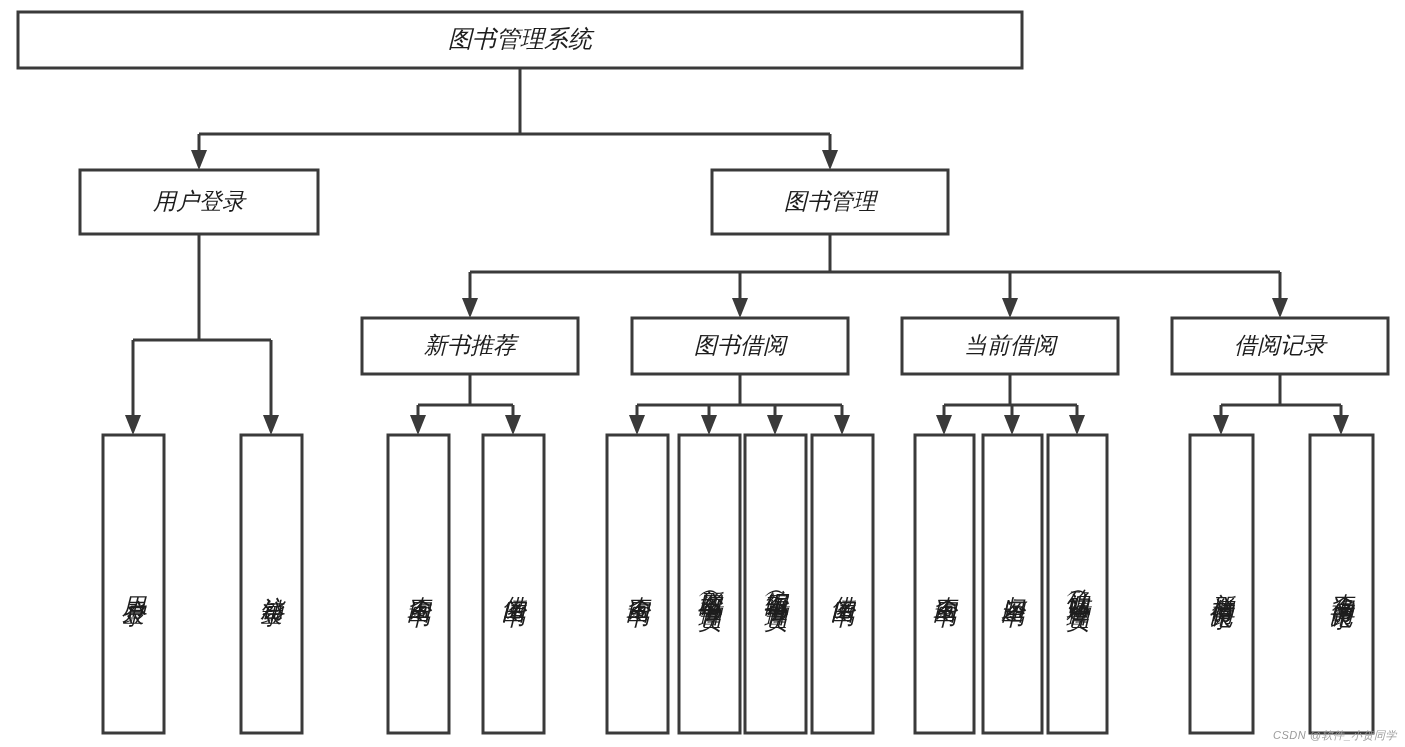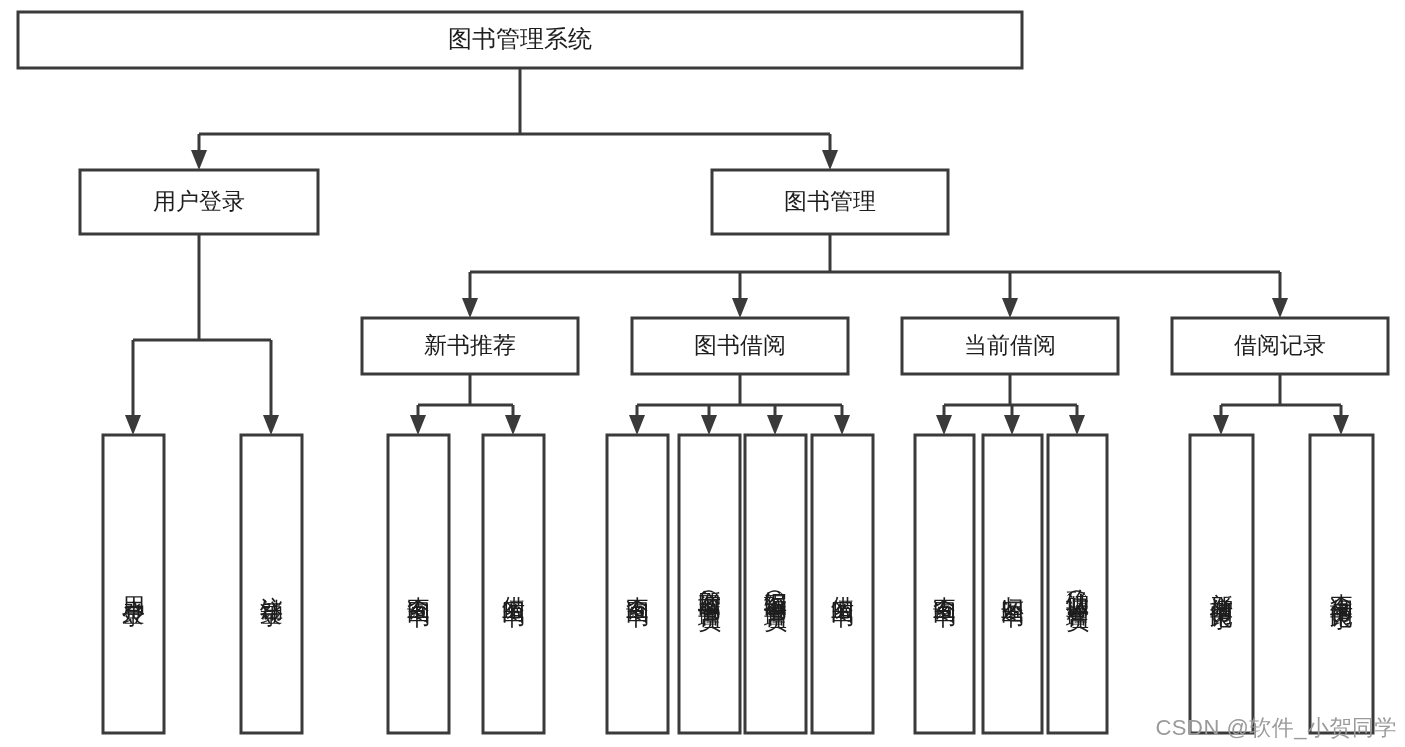--- a/index.html
+++ b/index.html
@@ -11,20 +11,21 @@
     width: 1405px;
     height: 747px;
     font-family: "Liberation Sans", "DejaVu Sans", sans-serif;
     overflow: hidden;
     position: relative;
   }
   #diagram-root {
     position: relative;
     width: 1405px;
     height: 747px;
+    font-style: italic;
   }
   svg#flow {
     position: absolute;
     left: 0;
     top: 0;
     width: 1405px;
     height: 747px;
   }
   .node-rect {
     fill: #ffffff;
@@ -64,21 +65,21 @@
     justify-content: center;
     text-align: center;
     white-space: nowrap;
     pointer-events: none;
   }
   .watermark {
     position: absolute;
     right: 8px;
     bottom: 4px;
     font-family: "Liberation Sans", "DejaVu Sans", sans-serif;
-    font-size: 22px;
+    font-size: 11px;
     color: #9b9b9b;
     white-space: nowrap;
     letter-spacing: 0.5px;
   }
 </style>
 </head>
 <body>
 
 <div id="diagram-root">
 

